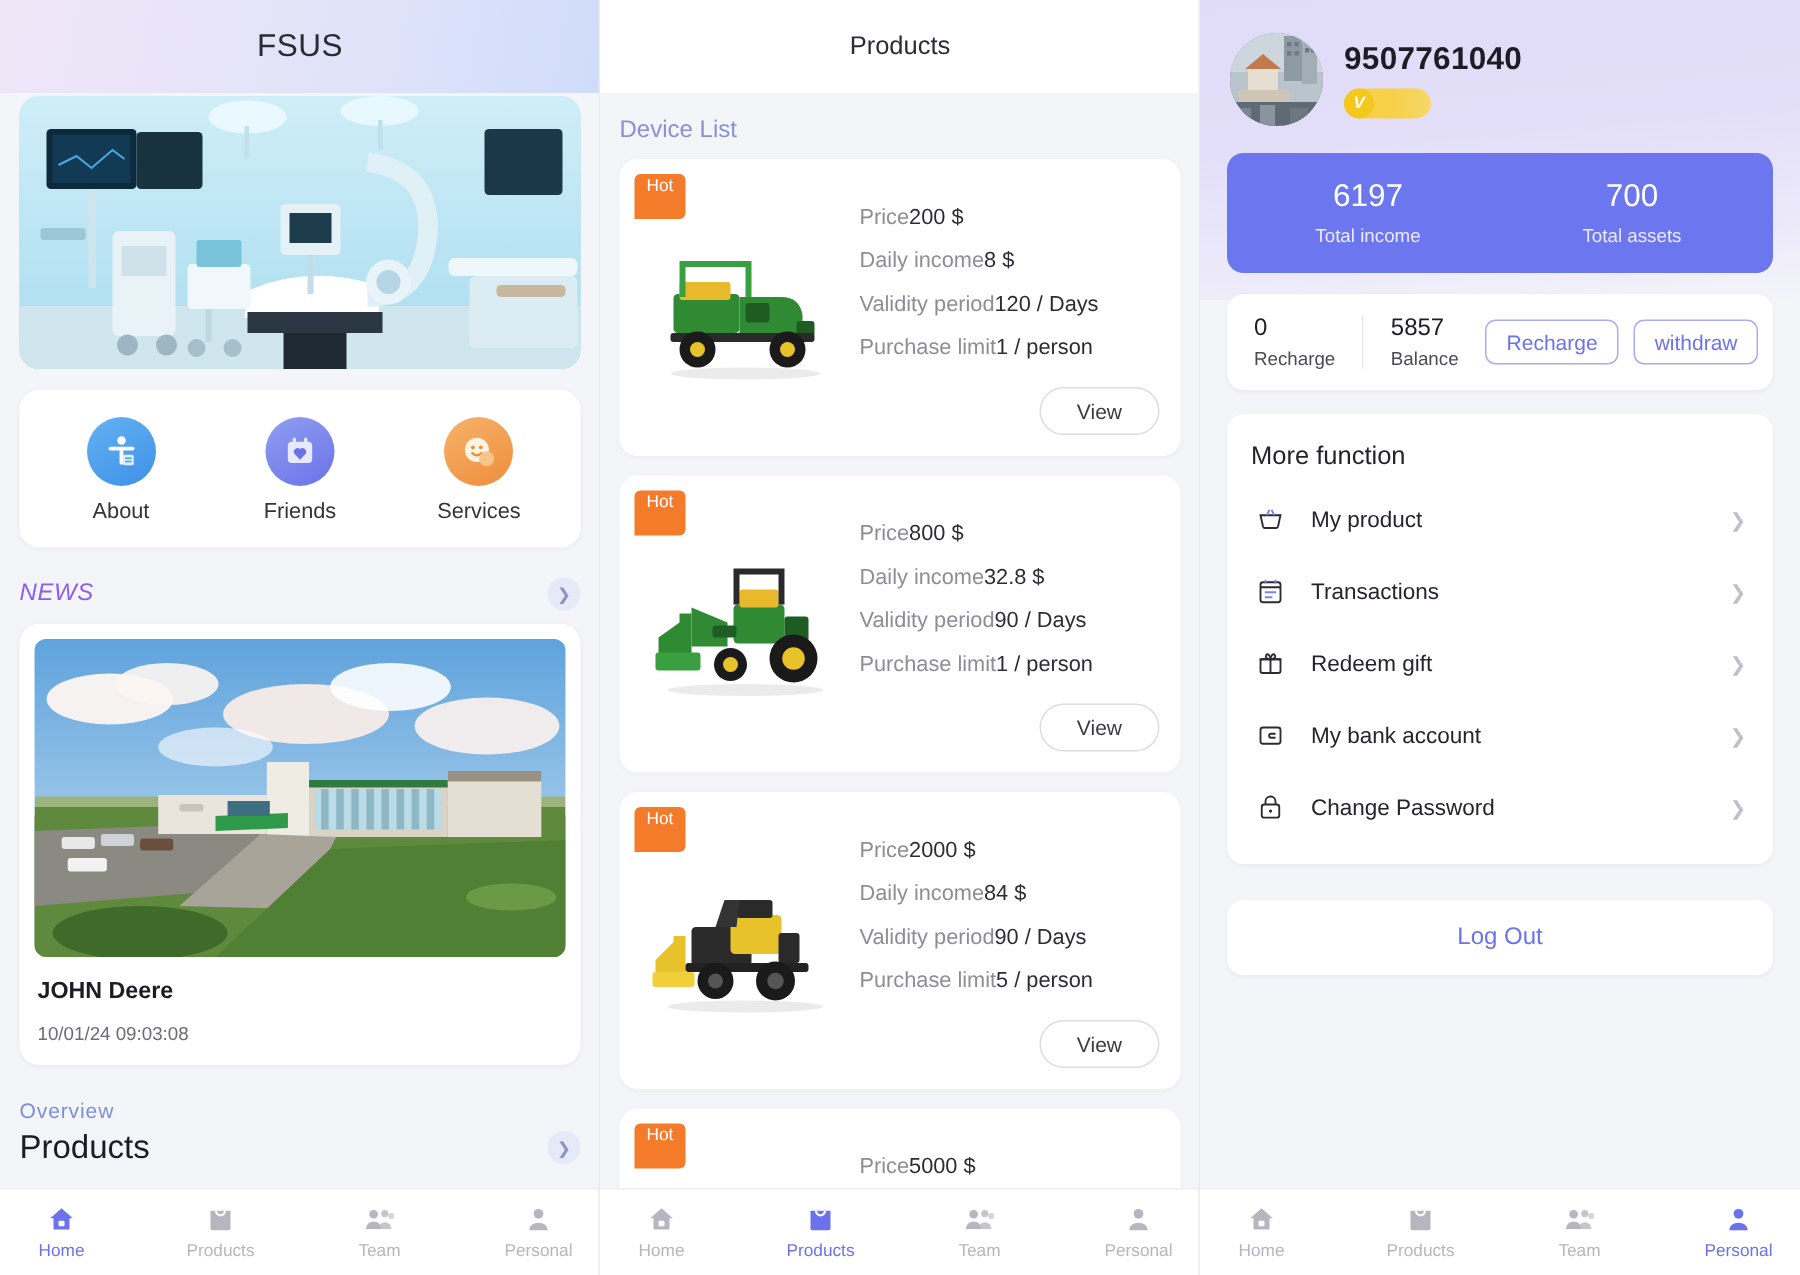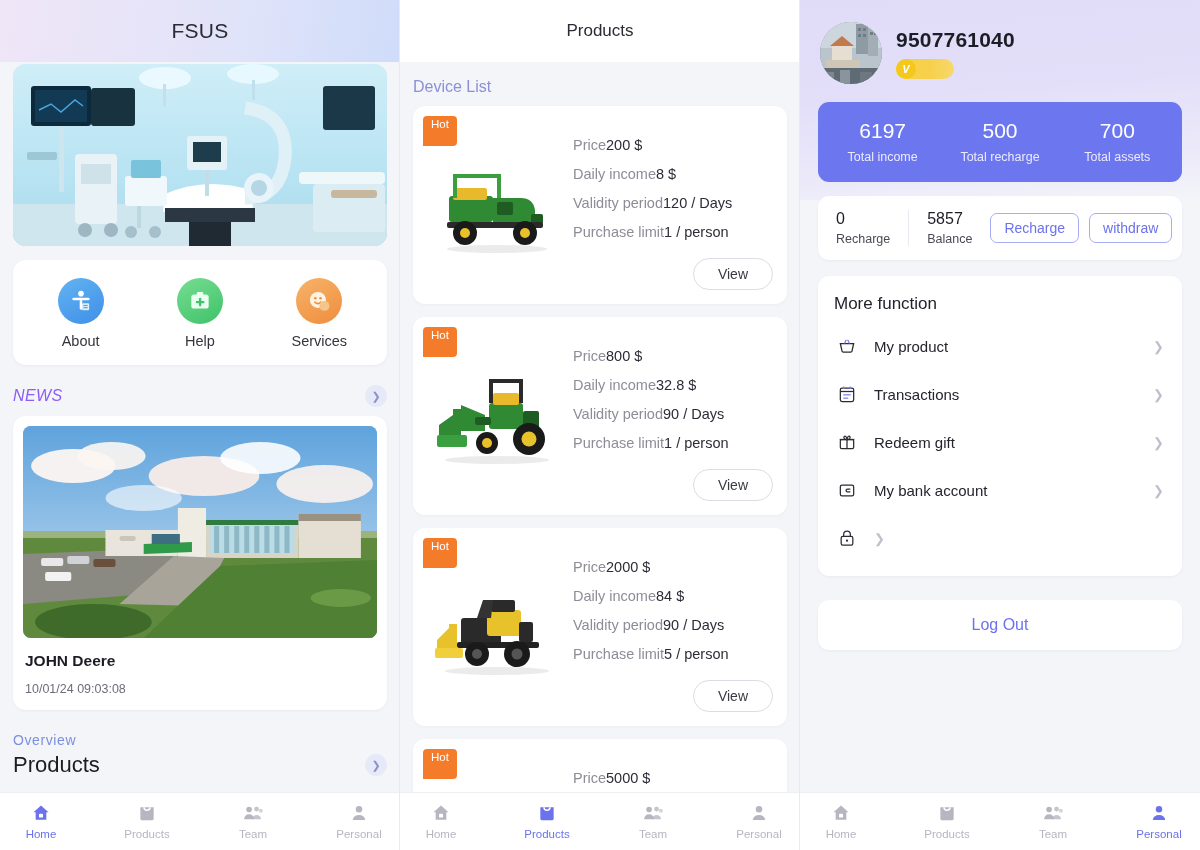--- a/index.html
+++ b/index.html
@@ -250,29 +250,29 @@
                 <rect x="4" y="9" width="16" height="2.4" rx="1.2"></rect>
               <rect x="10.8" y="11" width="2.4" height="9" rx="1"></rect>
               <rect x="13" y="14" width="6.5" height="6.5" rx="1" fill="#dff0ff"></rect>
               <rect x="14.2" y="15.6" width="4" height="1.1" fill="#5aa3e8"></rect>
               <rect x="14.2" y="17.6" width="4" height="1.1" fill="#5aa3e8"></rect>
             </svg>
           </div>
           <div class="quick-label">About</div>
         </div>
         <div class="quick-item">
-          <div class="quick-ico q-help">
+          <div class="quick-ico q-friends">
             <svg width="26" height="26" viewBox="0 0 24 24">
-              <rect x="4" y="6" width="16" height="13" rx="2.4" fill="#e9fff0"></rect>
-              <rect x="9" y="3.6" width="6" height="3" rx="1" fill="#e9fff0"></rect>
-              <rect x="11" y="9" width="2.2" height="8" rx="1" fill="#3fc268"></rect>
-              <rect x="8.1" y="11.9" width="8" height="2.2" rx="1" fill="#3fc268"></rect>
+              <rect x="4.5" y="6" width="15" height="13" rx="2.4" fill="#e6e9ff"></rect>
+              <rect x="7.5" y="3.4" width="2" height="4" rx="1" fill="#e6e9ff"></rect>
+              <rect x="14.5" y="3.4" width="2" height="4" rx="1" fill="#e6e9ff"></rect>
+              <path d="M12 17 L8.4 13.2 a2.3 2.3 0 0 1 3.6 -2.7 a2.3 2.3 0 0 1 3.6 2.7 Z" fill="#6b72e8"></path>
             </svg>
           </div>
-          <div class="quick-label">Help</div>
+          <div class="quick-label">Friends</div>
         </div>
         <div class="quick-item">
           <div class="quick-ico q-services">
             <svg width="26" height="26" viewBox="0 0 24 24">
               <circle cx="11" cy="11" r="7.4" fill="#fff3e2"></circle>
               <circle cx="8.6" cy="9.4" r="1.15" fill="#ef8d3c"></circle>
               <circle cx="13.4" cy="9.4" r="1.15" fill="#ef8d3c"></circle>
               <path d="M8.2 13 q2.8 2.8 5.6 0" stroke="#ef8d3c" stroke-width="1.5" fill="none" stroke-linecap="round"></path>
               <circle cx="17" cy="16.5" r="4.6" fill="#f7c489"></circle>
             </svg>
@@ -629,24 +629,20 @@
           </div>
         </div>
       </div>
 
       <div class="stats-card">
         <div class="stat">
           <div class="stat-v">6197</div>
           <div class="stat-k">Total income</div>
         </div>
         <div class="stat">
-          <div class="stat-v">500</div>
-          <div class="stat-k">Total recharge</div>
-        </div>
-        <div class="stat">
           <div class="stat-v">700</div>
           <div class="stat-k">Total assets</div>
         </div>
       </div>
 
       <div class="bal-card">
         <div class="bal-unit first">
           <div class="bal-v">0</div>
           <div class="bal-k">Recharge</div>
         </div>
@@ -716,20 +712,21 @@
         </div>
 
         <div class="func-row">
           <div class="func-ico">
             <svg width="20" height="20" viewBox="0 0 24 24" fill="none" stroke="#2b2b33" stroke-width="1.5">
               <rect x="5" y="10" width="14" height="10.5" rx="2"></rect>
               <path d="M8 10 V7.6 a4 4 0 0 1 8 0 V10"></path>
               <circle cx="12" cy="15.2" r="1.3" fill="#2b2b33" stroke="none"></circle>
             </svg>
           </div>
+          <div class="func-label">Change Password</div>
           <div class="func-chev">❯</div>
         </div>
       </div>
 
       <div class="logout-card">
         <div class="logout-label">Log Out</div>
       </div>
     </div>
 
     <div class="tabbar">

